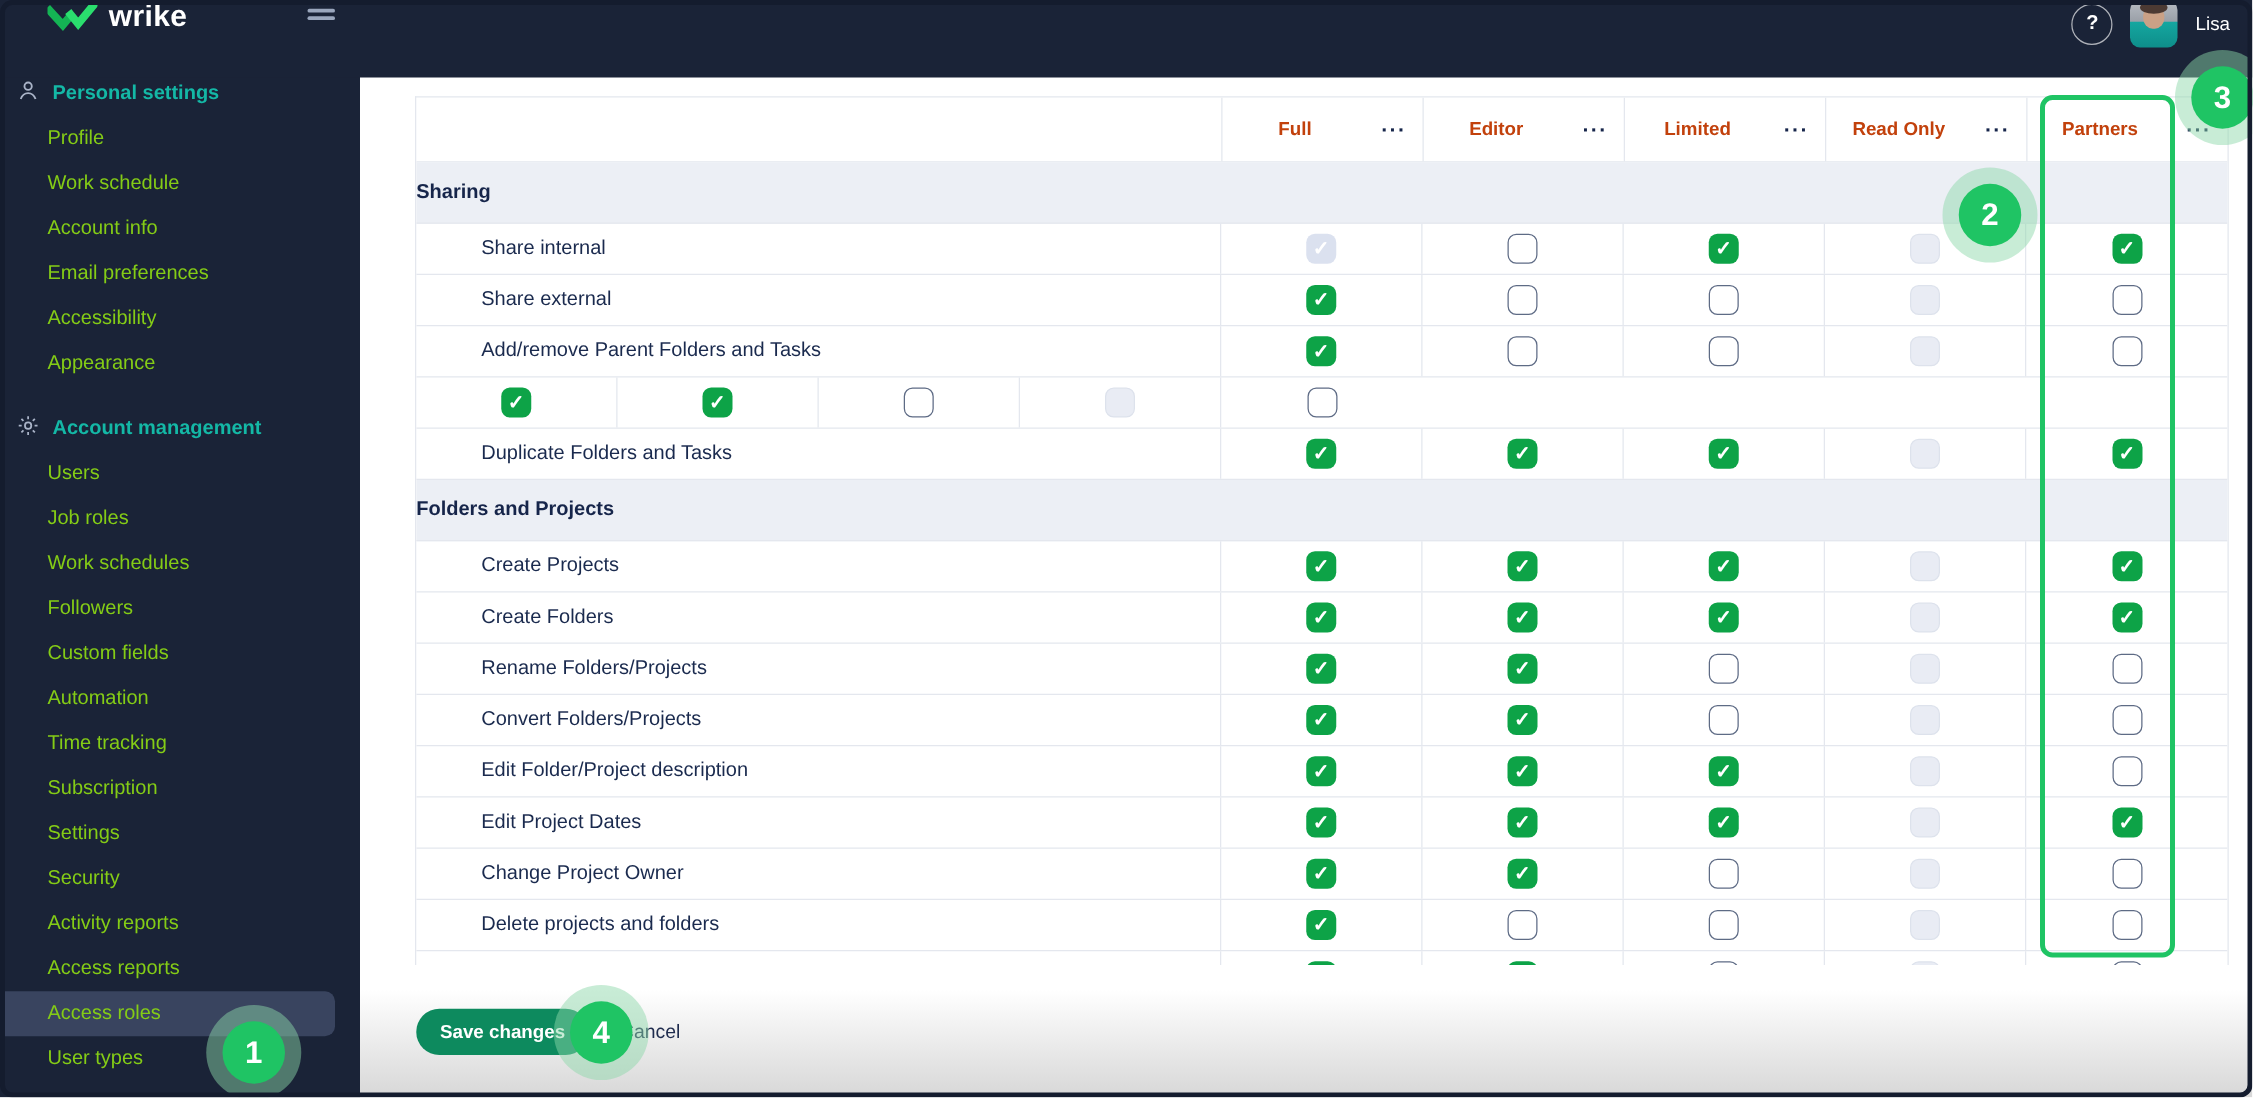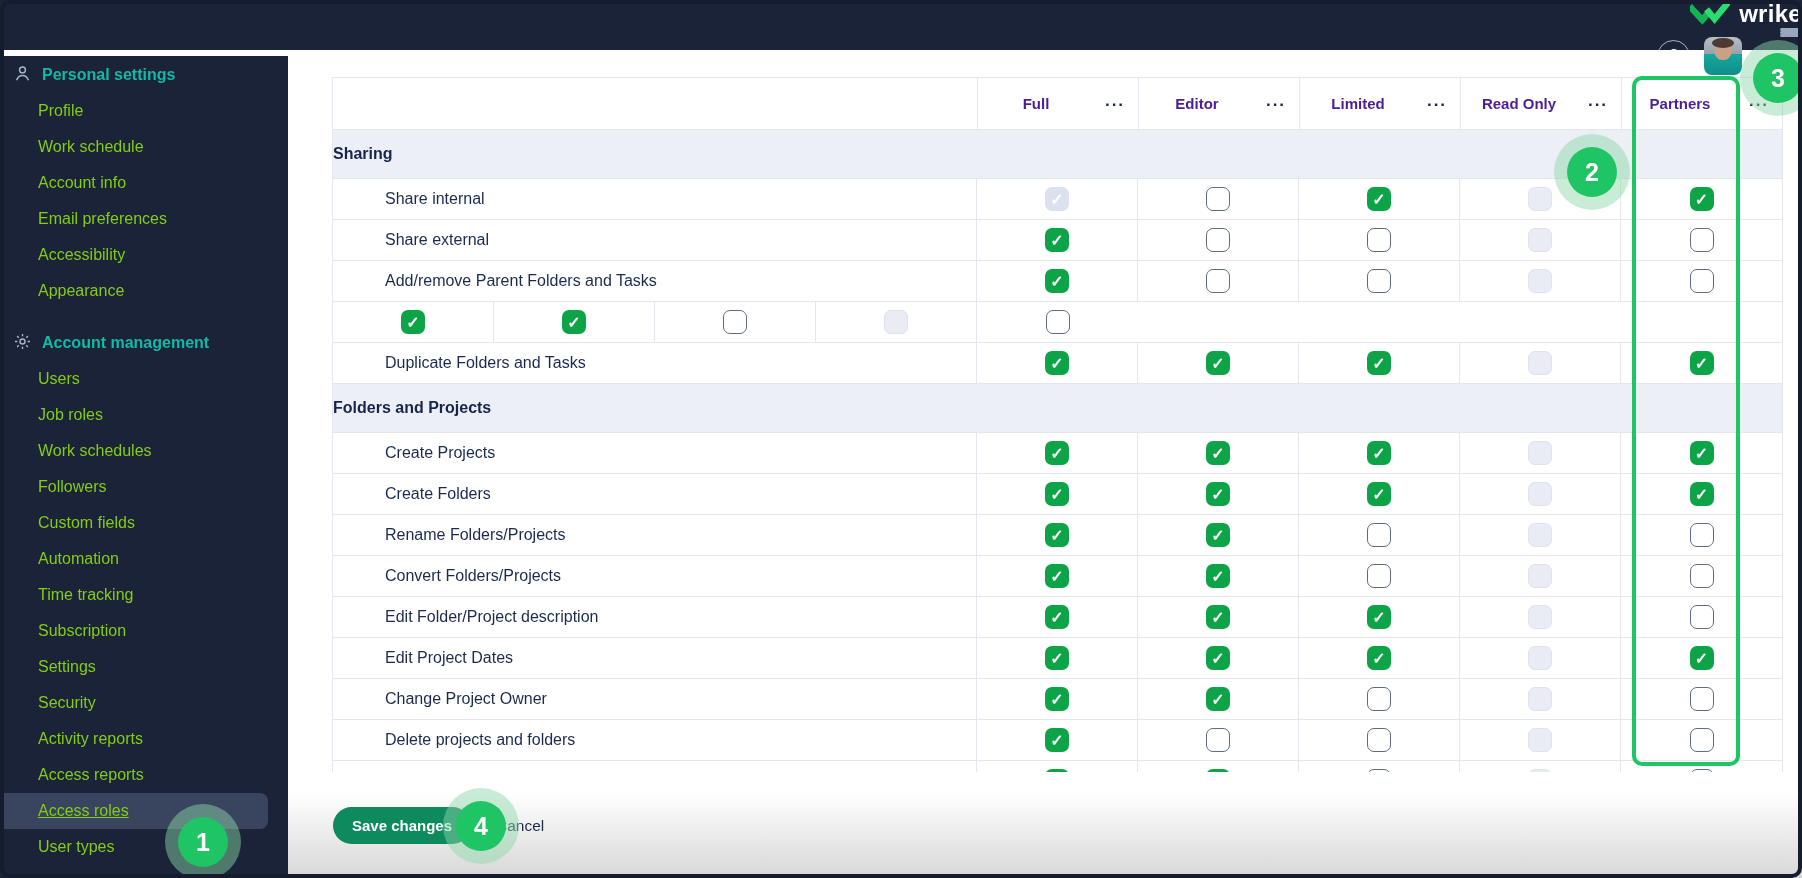--- a/index.html
+++ b/index.html
@@ -1,21 +1,21 @@
 <!DOCTYPE html>
 <html><head>
 <meta charset="utf-8">
 <style>
   html,body{margin:0;padding:0;background:#fff;}
   .page{position:relative;width:1802px;height:878px;background:#fff;overflow:hidden;
         font-family:"Liberation Sans",sans-serif;-webkit-font-smoothing:antialiased;}
   .frame{position:absolute;inset:0;border:4px solid #141c2e;border-radius:10px;pointer-events:none;z-index:60;}
 
   
-  .topbar{position:absolute;left:0;top:0;width:100%;height:50px;background:#1a2337;display:flex;align-items:flex-end;z-index:2;flex-direction:column;}
+  .topbar{position:absolute;left:0;top:0;width:100%;height:62px;background:#1a2337;display:flex;align-items:flex-start;z-index:2;}
   .logo{display:flex;align-items:center;gap:9px;margin-left:38px;}
   .logo-text{color:#fff;font-size:24px;font-weight:700;letter-spacing:.3px;}
   .hamburger{margin-left:96px;width:22px;height:16px;display:flex;flex-direction:column;justify-content:space-between;cursor:pointer;}
   .hamburger i{display:block;height:3px;border-radius:2px;background:#9aa6bd;}
   .top-right{margin-left:auto;display:flex;align-items:center;gap:14px;margin-right:18px;}
   .help{width:33px;height:33px;border-radius:50%;border:1.6px solid rgba(255,255,255,.65);color:#fff;
         display:flex;align-items:center;justify-content:center;font-size:16px;font-weight:700;box-sizing:border-box;}
   .avatar{width:38px;height:38px;border-radius:8px;overflow:hidden;position:relative;
           background:linear-gradient(#b9bdc4 0%,#9aa0a8 45%,#15a7a0 46%,#0e8e8a 100%);}
   .avatar::before{content:"";position:absolute;left:50%;top:4px;transform:translateX(-50%);
@@ -24,38 +24,38 @@
           width:22px;height:10px;border-radius:50%;background:#4c3a33;}
   .username{color:#fff;font-size:15px;}
 
   
   .sidebar{position:absolute;left:0;top:56px;width:288px;bottom:0;background:#1a2337;z-index:1;overflow:hidden;}
   .side-list{padding-top:1px;}
   .side-header{height:36px;display:flex;align-items:center;gap:10px;padding-left:13px;color:#14b8a6;
                font-size:16px;font-weight:700;cursor:pointer;}
   .side-header + .side-header, .gap-top{margin-top:16px;}
   .side-item{height:36px;display:flex;align-items:center;padding-left:38px;color:#84cc16;font-size:16px;cursor:pointer;position:relative;}
-  .side-item.sel{background:#39445f;width:268px;border-radius:0 8px 8px 0;box-sizing:border-box;text-decoration:underline;}
+  .side-item.sel{background:#39445f;width:268px;border-radius:0 8px 8px 0;box-sizing:border-box;}
   .side-icon{width:19px;height:19px;flex:0 0 auto;}
 
   
   .main{position:absolute;left:288px;top:56px;right:0;bottom:0;background:#fff;}
   .bottom-fade{position:absolute;left:0;right:0;bottom:0;height:86px;
                background:linear-gradient(to bottom,rgba(255,255,255,0),#d7d7d7);z-index:1;}
 
   
   .ptable{position:absolute;left:44px;top:21px;width:1451px;height:695px;overflow:hidden;
           border-top:1px solid #e4e7ee;border-left:1px solid #e4e7ee;border-right:1px solid #e4e7ee;
           box-sizing:border-box;background:#fff;}
   .t-header{display:flex;height:52px;border-bottom:1px solid #e4e7ee;box-sizing:border-box;}
   .t-hlabel{width:644px;flex:0 0 auto;}
   .t-hcell{width:161px;flex:0 0 auto;position:relative;border-left:1px solid #e4e7ee;box-sizing:border-box;}
   .t-hcell:first-of-type{border-left:none;}
   .t-hcell .hname{position:absolute;left:0;right:44px;top:0;bottom:0;display:flex;align-items:center;justify-content:center;
-                  font-size:15px;font-weight:700;color:#4c1d95;}
+                  font-size:15px;font-weight:700;color:#c2410c;}
   .dots{position:absolute;right:13px;top:50%;transform:translateY(-50%);color:#16254a;font-weight:700;
         font-size:17px;letter-spacing:1px;cursor:pointer;line-height:1;}
   .t-section{height:49px;display:flex;align-items:center;background:#eceff5;border-bottom:1px solid #e4e7ee;
              box-sizing:border-box;font-size:16px;font-weight:700;color:#16254a;}
   .t-row{display:flex;height:41px;border-bottom:1px solid #e4e7ee;box-sizing:border-box;}
   .t-label{width:644px;flex:0 0 auto;display:flex;align-items:center;padding-left:52px;box-sizing:border-box;
            font-size:16px;color:#1a2a4e;border-right:1px solid #e4e7ee;}
   .t-cell{width:161px;flex:0 0 auto;display:flex;align-items:center;justify-content:center;
           border-right:1px solid #e4e7ee;box-sizing:border-box;}
   .t-cell:last-child{border-right:none;}

